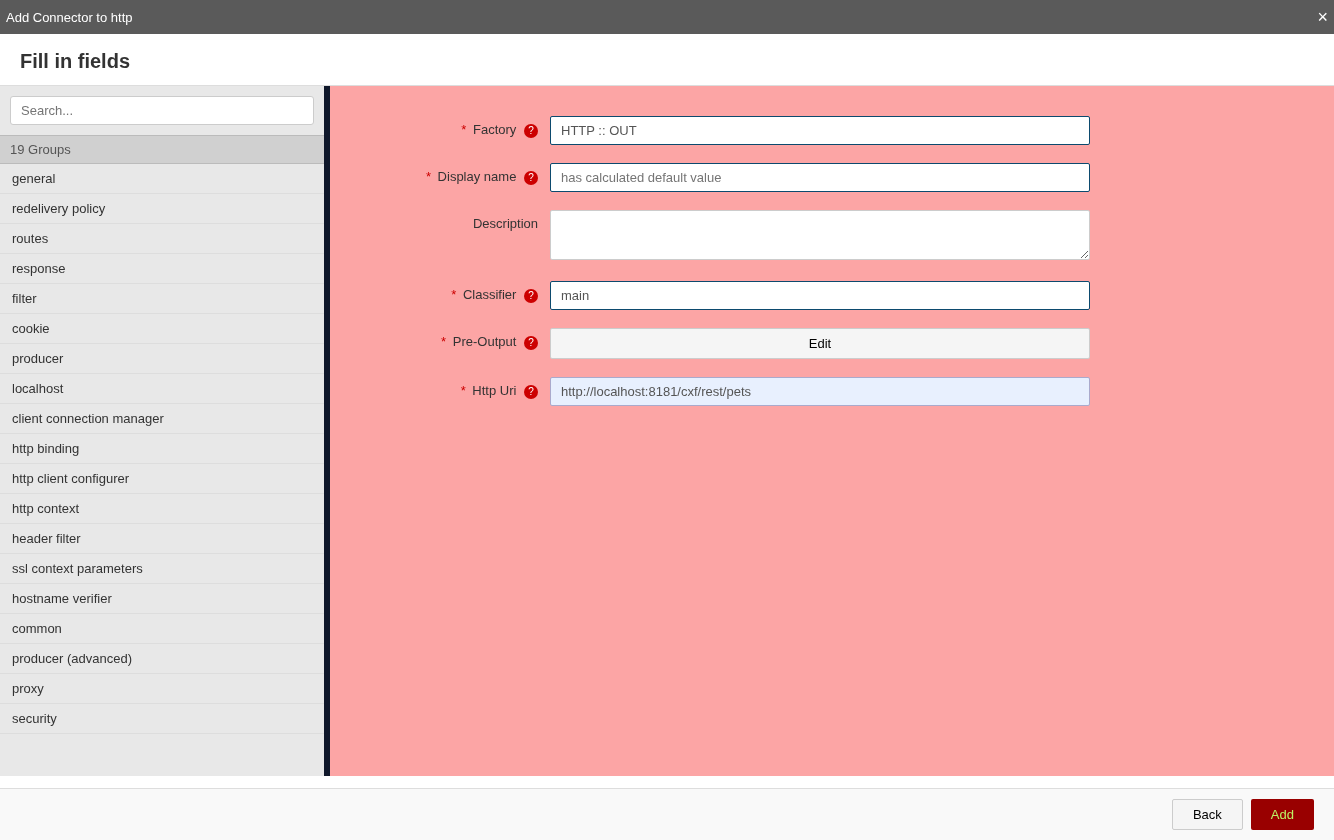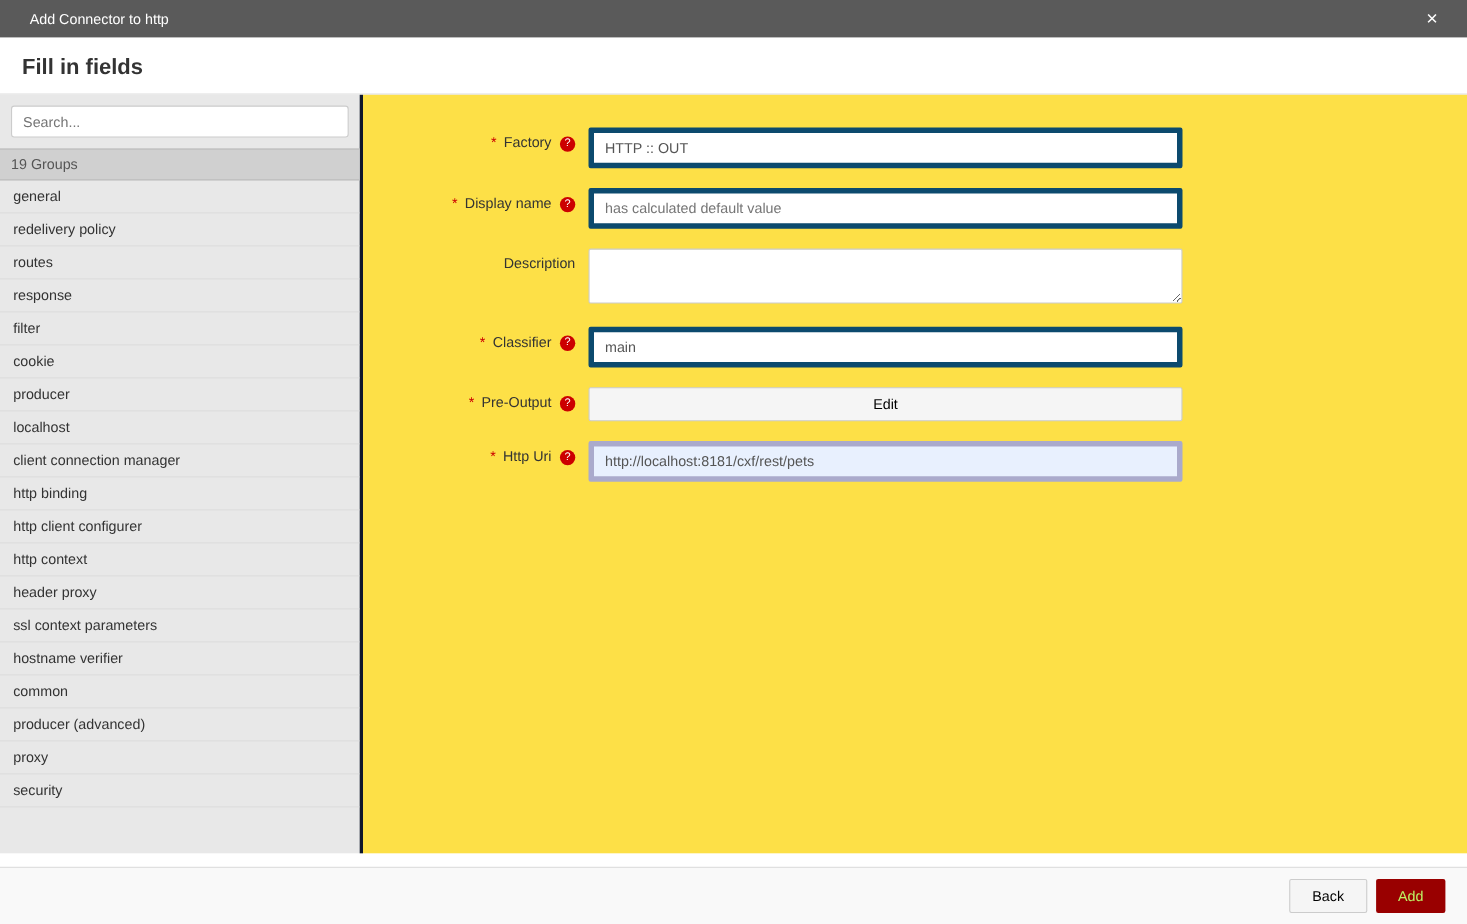--- a/index.html
+++ b/index.html
@@ -9,21 +9,21 @@
       width: 1334px;
       height: 840px;
       background: #fff;
       display: flex;
       flex-direction: column;
     }
 
     .dialog-header {
       background: #5a5a5a;
       color: #fff;
-      padding: 8px 27px;
+      padding: 8px 6px;
       display: flex;
       justify-content: space-between;
       align-items: center;
       flex-shrink: 0;
     }
 
     .dialog-header-title {
       font-size: 13px;
       font-weight: normal;
     }
@@ -48,21 +48,21 @@
 
     .dialog-content {
       display: flex;
       flex: 1;
       overflow: hidden;
     }
 
     .sidebar {
       width: 330px;
       background: #e8e8e8;
-      border-right: 3px solid #0f172a;
+      border-right: 6px solid #0f172a;
       display: flex;
       flex-direction: column;
       flex-shrink: 0;
     }
 
     .search-input {
       margin: 10px;
       padding: 6px 10px;
       border: 1px solid #ccc;
       border-radius: 3px;
@@ -88,23 +88,23 @@
     .sidebar-item {
       padding: 7px 12px;
       cursor: pointer;
       font-size: 13px;
       color: #333;
       border-bottom: 1px solid #ddd;
     }
 
     .main-form {
       flex: 1;
-      padding: 30px 45px;
+      padding: 30px 60px;
       overflow-y: auto;
-      background: #fde047;
+      background: #fca5a5;
     }
 
     .form-row {
       display: flex;
       align-items: flex-start;
       margin-bottom: 18px;
     }
 
     .form-label {
       width: 160px;
@@ -137,21 +137,21 @@
     }
 
     .form-control {
       flex: 1;
       max-width: 540px;
     }
 
     .form-input {
       width: 100%;
       padding: 6px 10px;
-      border: 5px solid #0c4a6e;
+      border: 1px solid #0c4a6e;
       font-size: 13px;
       color: #555;
       background: #fff;
       border-radius: 2px;
     }
 
     .form-input.placeholder-style {
       color: #aaa;
     }
 
@@ -234,21 +234,21 @@
         <div class="sidebar-item">routes</div>
         <div class="sidebar-item">response</div>
         <div class="sidebar-item">filter</div>
         <div class="sidebar-item">cookie</div>
         <div class="sidebar-item">producer</div>
         <div class="sidebar-item">localhost</div>
         <div class="sidebar-item">client connection manager</div>
         <div class="sidebar-item">http binding</div>
         <div class="sidebar-item">http client configurer</div>
         <div class="sidebar-item">http context</div>
-        <div class="sidebar-item">header proxy</div>
+        <div class="sidebar-item">header filter</div>
         <div class="sidebar-item">ssl context parameters</div>
         <div class="sidebar-item">hostname verifier</div>
         <div class="sidebar-item">common</div>
         <div class="sidebar-item">producer (advanced)</div>
         <div class="sidebar-item">proxy</div>
         <div class="sidebar-item">security</div>
       </div>
     </div>
 
     <div class="main-form">

